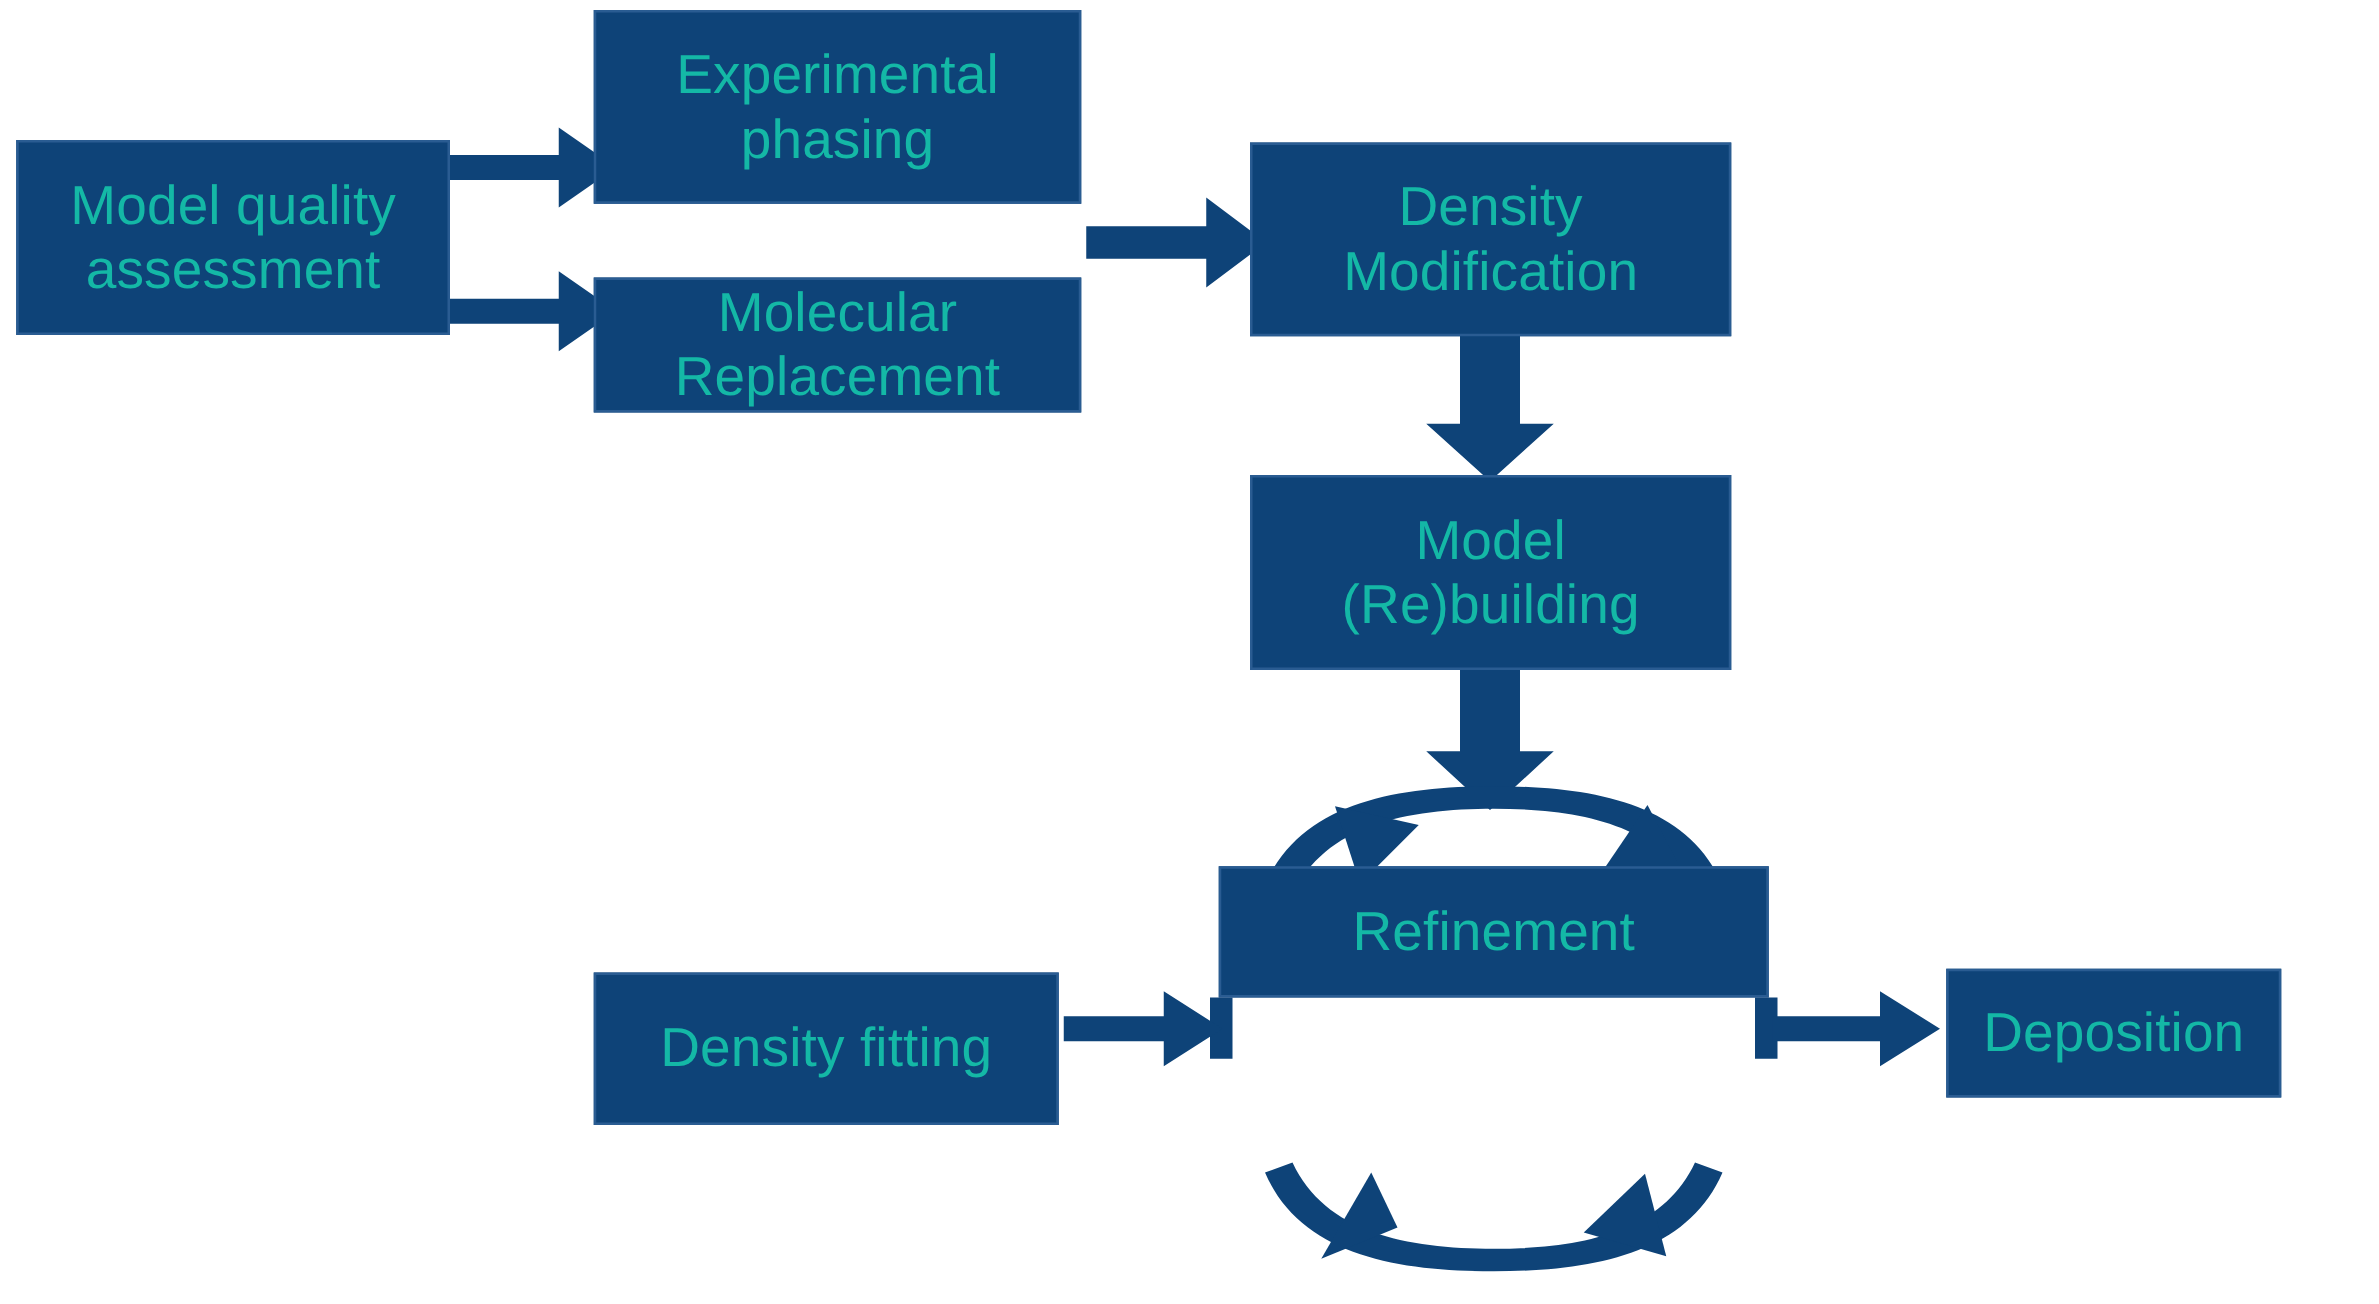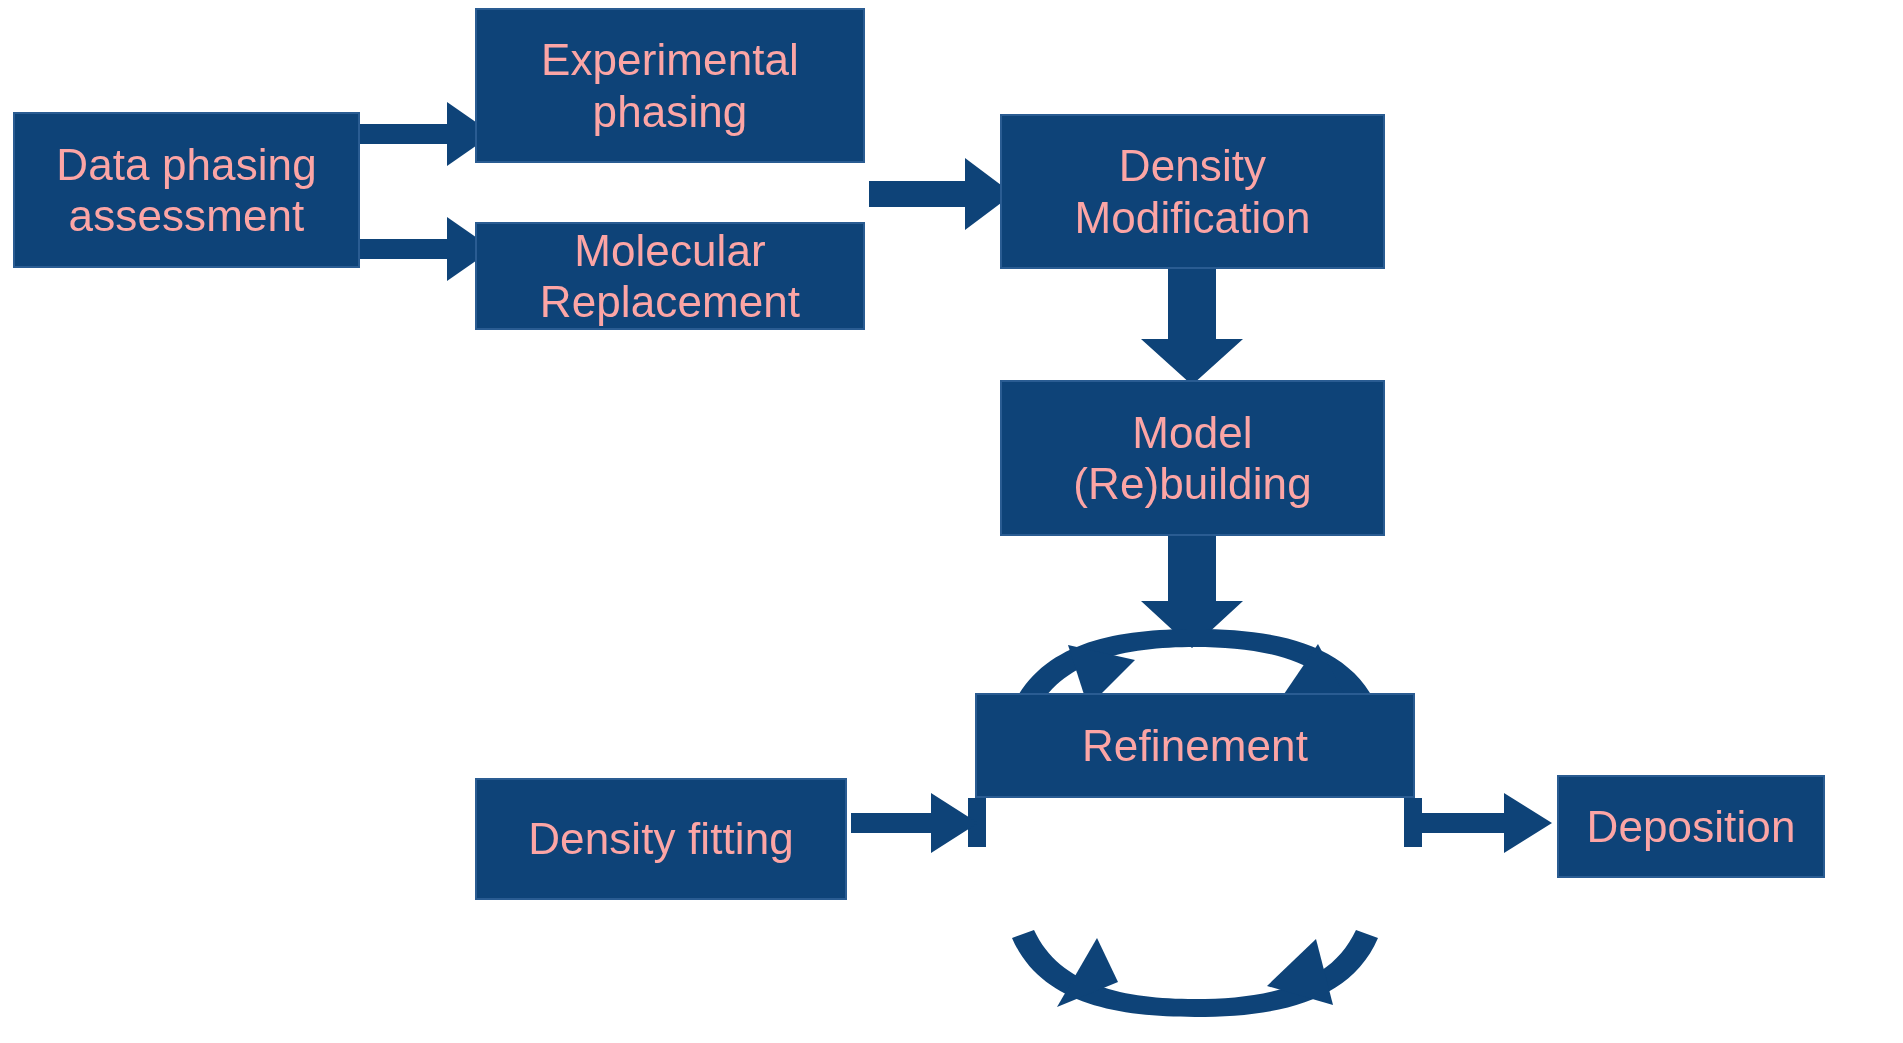--- a/index.html
+++ b/index.html
@@ -15,21 +15,21 @@
     position: relative;
     width: 1903px;
     height: 1043px;
     background: #ffffff;
     overflow: hidden;
   }
   .node {
     position: absolute;
     background: #0E4378;
     border: 2px solid #2A5C92;
-    color: #fca5a5;
+    color: #14b8a6;
     display: flex;
     align-items: center;
     justify-content: center;
     text-align: center;
     box-sizing: border-box;
     font-weight: 400;
     line-height: 1.16;
     letter-spacing: 0.1px;
     white-space: pre-line;
     -webkit-font-smoothing: antialiased;
@@ -119,21 +119,21 @@
     <g>
       <path d="M 851 813 L 931 813 L 931 793 L 978 823 L 931 853 L 931 833 L 851 833 Z" fill="#0E4378"></path>
     </g>
 
     <g>
       <path d="M 1418 813 L 1504 813 L 1504 793 L 1552 823 L 1504 853 L 1504 833 L 1418 833 Z" fill="#0E4378"></path>
     </g>
   </svg>
 
   <div class="node" id="node-data-quality">
-    <span class="node-label">Data phasing
+    <span class="node-label">Model quality
 assessment</span>
   </div>
 
   <div class="node" id="node-exp-phasing">
     <span class="node-label">Experimental
 phasing</span>
   </div>
 
   <div class="node" id="node-mol-replacement">
     <span class="node-label">Molecular

